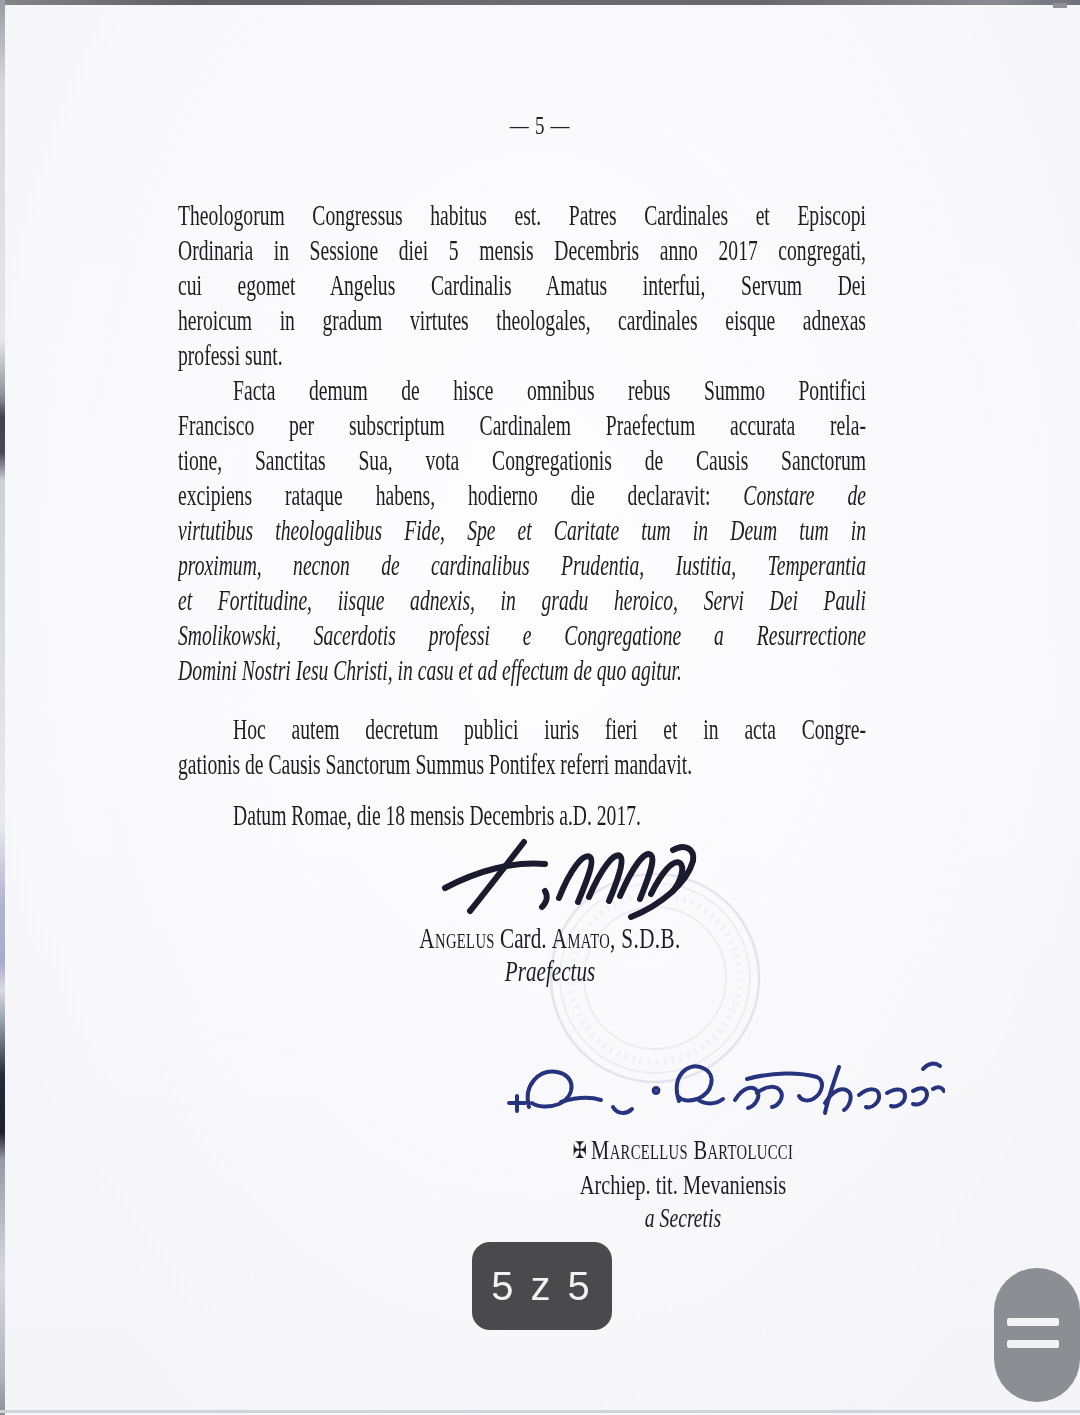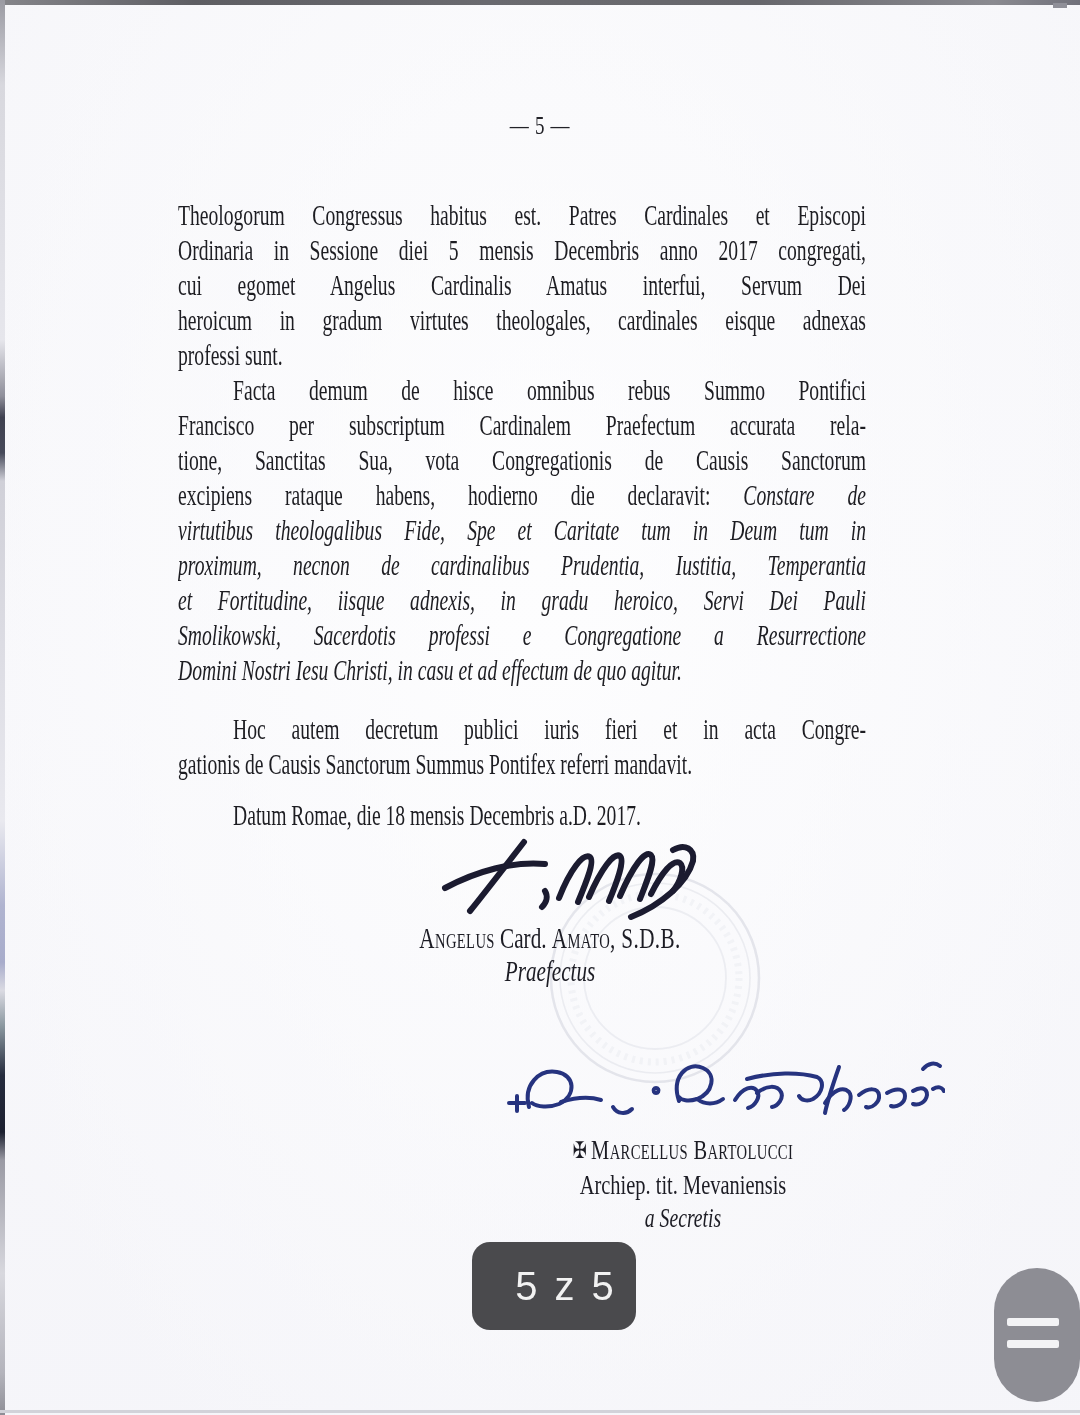--- a/index.html
+++ b/index.html
@@ -61,21 +61,21 @@
   .secretary-t1   { left:483px; top:1169px; width:400px; font-size:28px; }
   .secretary-t2   { left:483px; top:1203px; width:400px; font-size:27px; font-style:italic; }
   .sc { font-variant-caps:small-caps; letter-spacing:0.5px; }
   .cross-glyph { font-size:0.82em; position:relative; top:-1px; }
 
   .page-badge {
     position:absolute; left:472px; top:1242px; width:140px; height:88px;
     background:#4a4a4d; border-radius:18px;
     display:flex; align-items:center; justify-content:center;
     color:#f2f2f2; font-family:"Liberation Sans", sans-serif;
-    font-size:40px; font-weight:300; letter-spacing:3px;padding-left:24px;
+    font-size:40px; font-weight:300; letter-spacing:3px;
   }
   .scroll-handle {
     position:absolute; left:994px; top:1268px; width:86px; height:134px;
     background:#8d8d94; border-radius:43px;
   }
   .scroll-handle .bar { position:absolute; left:13px; width:52px; height:8px; background:#f3f3f5; border-radius:2px; }
   .scroll-handle .bar1 { top:50px; }
   .scroll-handle .bar2 { top:72px; }
 </style>
 </head>

